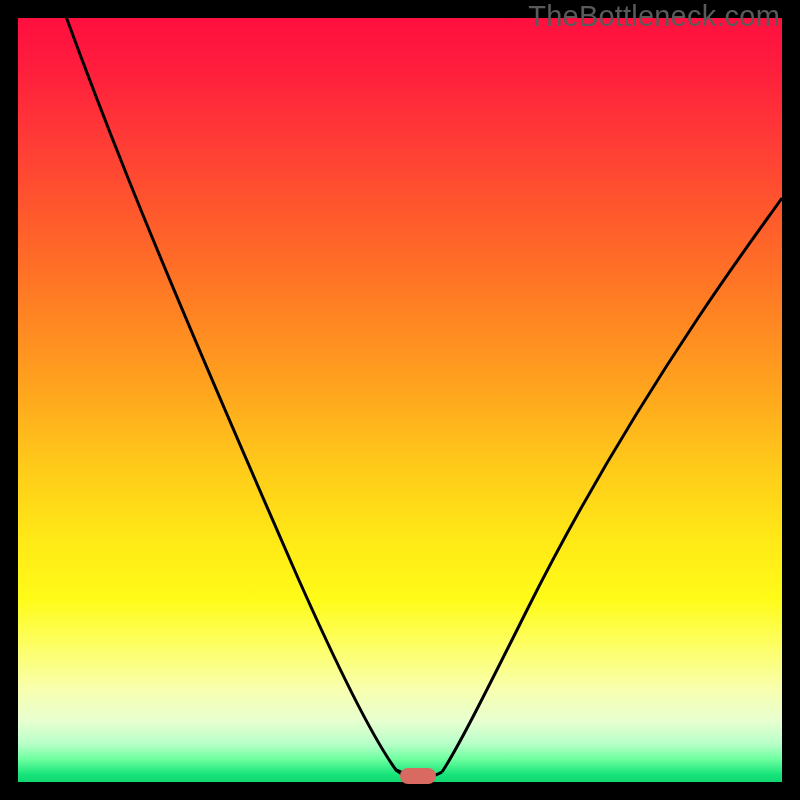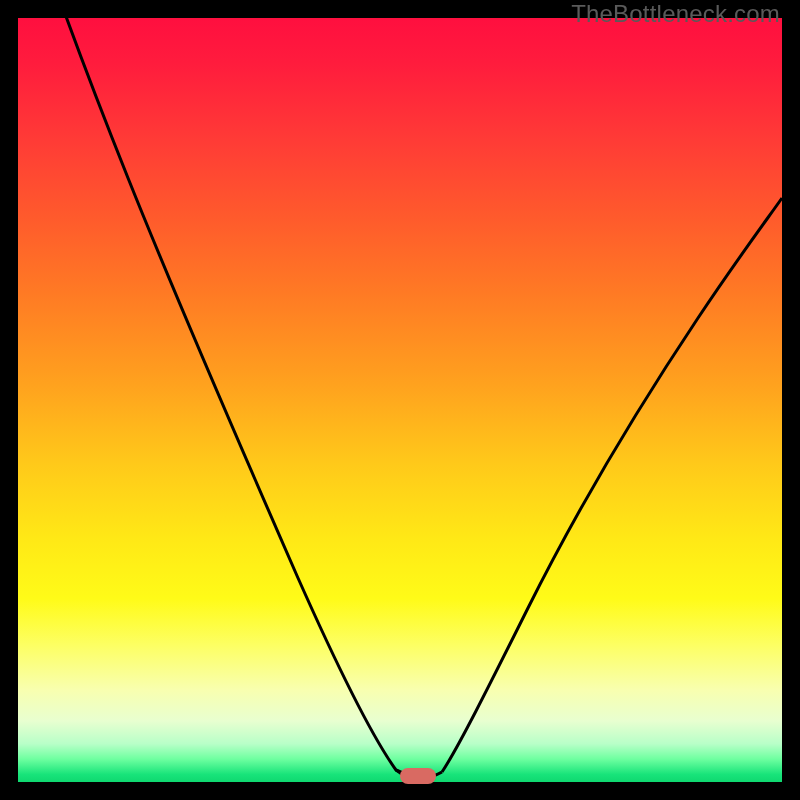--- a/index.html
+++ b/index.html
@@ -41,21 +41,21 @@
       #6effa0 97%,
       #18e47a 99%,
       #0fd870 100%
     );
   }
   .attribution {
     position: absolute;
     top: 0px;
     right: 20px;
     color: #5a5a5a;
-    font-size: 24px;
+    font-size: 29px;
     font-weight: 400;
     letter-spacing: 0.2px;
   }
   svg.curve {
     position: absolute;
     left: 0;
     top: 0;
     width: 764px;
     height: 764px;
   }

